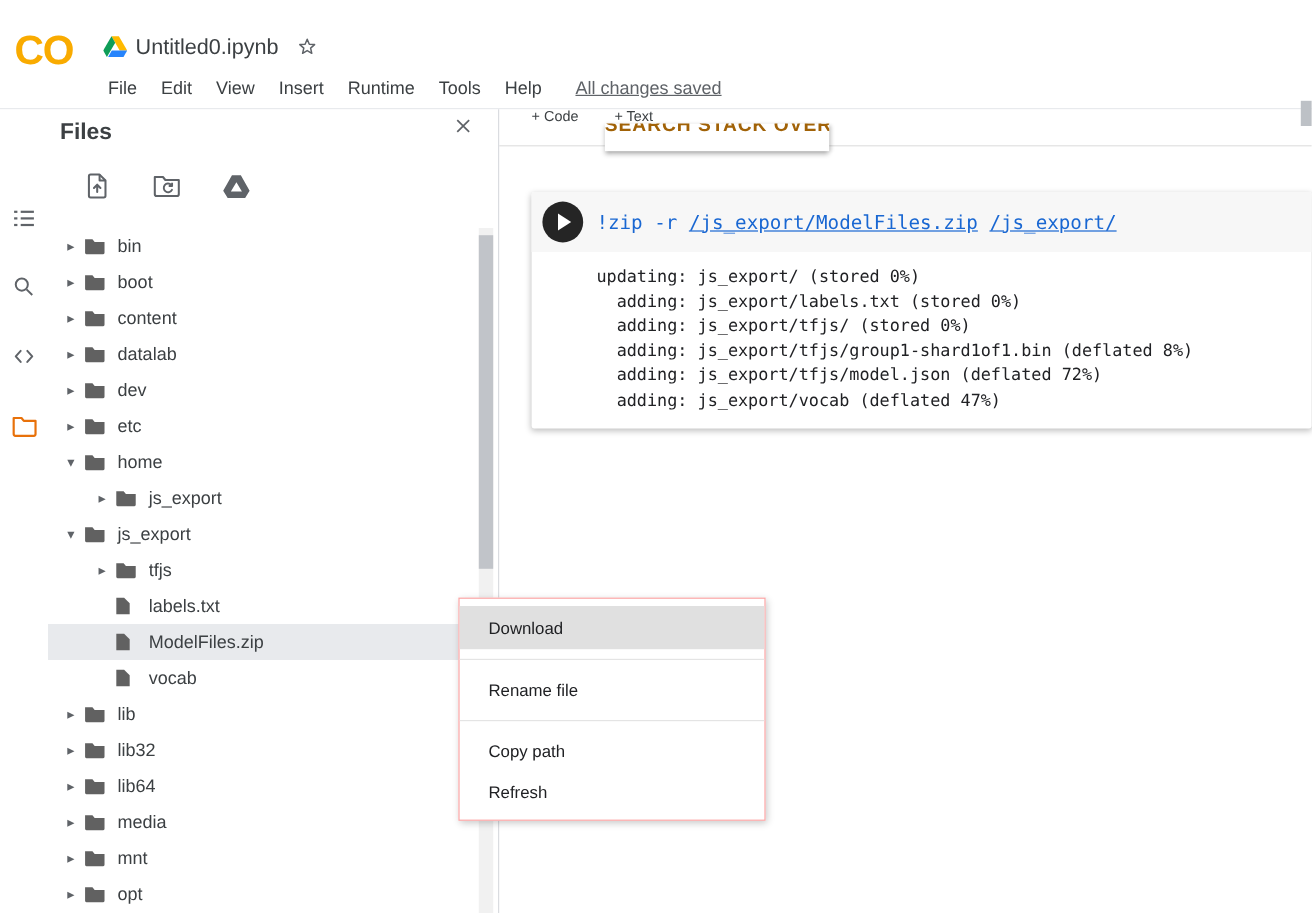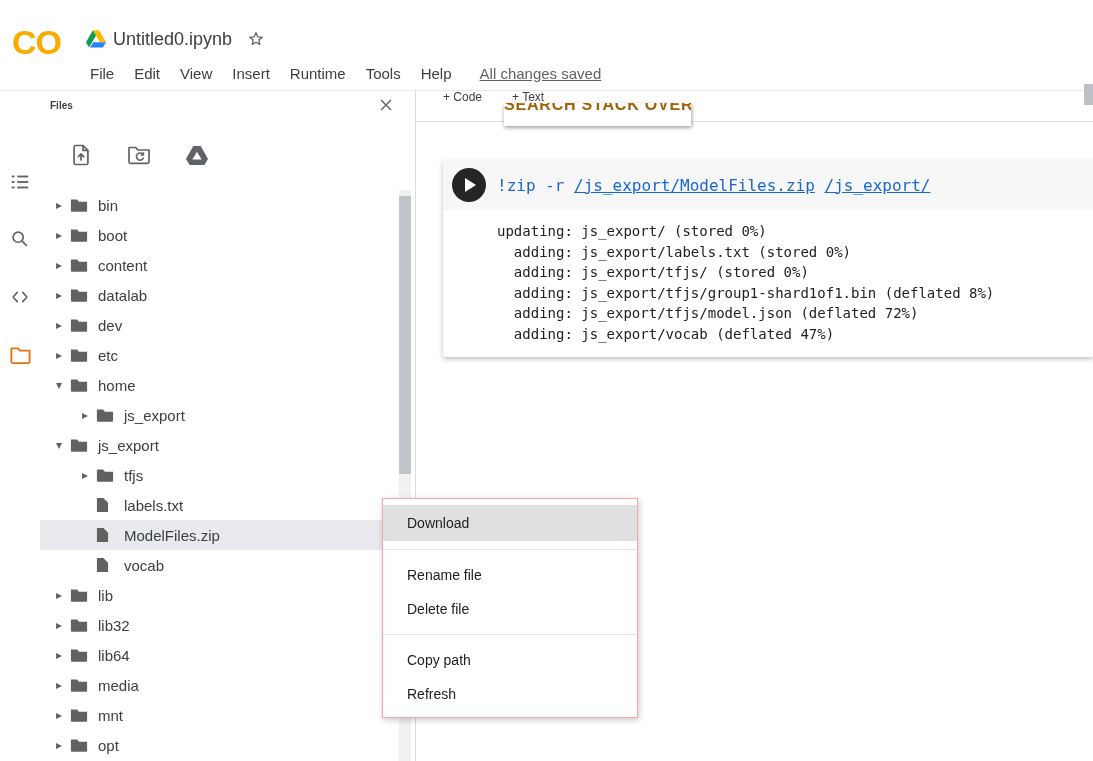--- a/index.html
+++ b/index.html
@@ -20,21 +20,21 @@
   .menu-bar { position:absolute; left:80px; top:40px; height:28px; display:flex; align-items:center; font-size:15px; color:#3C4043; }
   .menu-item { padding:0 10px; cursor:pointer; }
   .save-status { margin-left:18px; color:#5F6368; text-decoration:underline; cursor:pointer; }
 
   
   .rail { position:absolute; left:0; top:72px; width:40px; height:689px; background:#fff; z-index:1; }
   .rail-icon { position:absolute; left:0; width:40px; height:40px; display:flex; align-items:center; justify-content:center; cursor:pointer; }
 
   
   .files-panel { position:absolute; left:40px; top:72px; width:375px; height:689px; background:#fff; z-index:1; }
-  .panel-title { position:absolute; left:10px; top:28px; font-size:10px; font-weight:bold; color:#3C4043; }
+  .panel-title { position:absolute; left:10px; top:28px; font-size:19px; font-weight:bold; color:#3C4043; }
   .close-btn { position:absolute; right:18px; top:22px; width:22px; height:22px; display:flex; align-items:center; justify-content:center; cursor:pointer; }
   .panel-toolbar { position:absolute; left:28px; top:70px; display:flex; gap:32px; }
   .panel-toolbar .tool { width:26px; height:26px; display:flex; align-items:center; justify-content:center; cursor:pointer; }
 
   .file-tree { position:absolute; left:0; top:118px; width:359px; }
   .tree-row { height:30px; display:flex; align-items:center; font-size:15px; color:#3C4043; cursor:pointer; }
   .tree-row.selected { background:#E8EAED; }
   .chevron { flex:0 0 22px; width:22px; text-align:center; font-size:12px; color:#5F6368; }
   .tree-icon { flex:0 0 26px; width:26px; display:flex; align-items:center; }
   .tree-label { margin-left:2px; white-space:nowrap; }
@@ -371,17 +371,16 @@
   adding: js_export/vocab (deflated 47%)</div>
 </div>
 
 <div class="content-scroll-thumb"></div>
 
 <div class="context-menu">
 
 <div class="cm-item highlighted">Download</div>
     <div class="cm-divider"></div>
     <div class="cm-item">Rename file</div>
-    <div class="cm-item">Delete file</div>
     <div class="cm-divider"></div>
     <div class="cm-item">Copy path</div>
     <div class="cm-item">Refresh</div>
   </div>
 
 </body></html>

